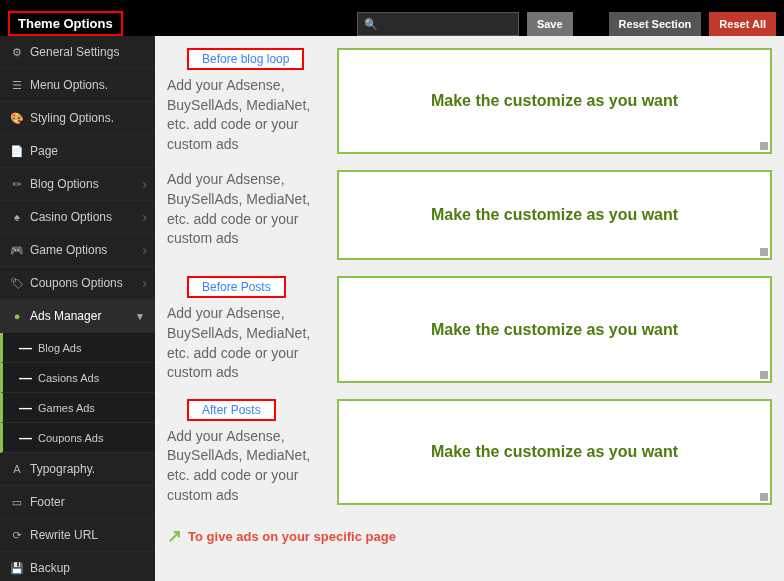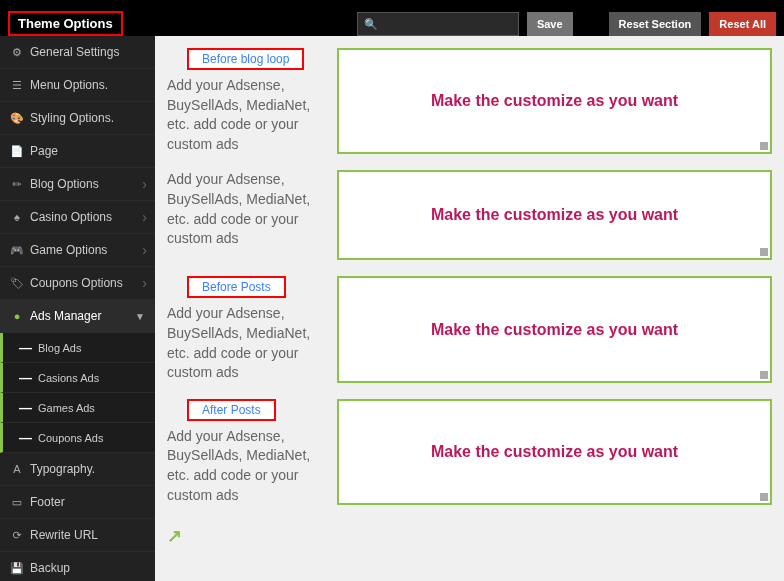--- a/index.html
+++ b/index.html
@@ -167,21 +167,21 @@
       flex: 1;
       border: 2px solid #8bc34a;
       background: #fff;
       min-height: 90px;
       display: flex;
       align-items: center;
       justify-content: center;
       position: relative;
     }
     .ad-textarea-placeholder {
-      color: #be185d;
+      color: #4d7c0f;
       font-size: 16px;
       font-weight: bold;
       text-align: left;
       padding: 10px;
     }
     .resize-handle {
       position: absolute;
       bottom: 2px;
       right: 2px;
       width: 8px;
@@ -349,16 +349,17 @@
         <div class="ad-description">Add your Adsense, BuySellAds, MediaNet, etc. add code or your custom ads</div>
       </div>
       <div class="ad-textarea-wrap">
         <div class="ad-textarea-placeholder">Make the customize as you want</div>
         <div class="resize-handle"></div>
       </div>
     </div>
 
     <div class="bottom-annotation">
       <span class="annotation-arrow">↗</span>
+      <span class="annotation-text">To give ads on your specific page</span>
     </div>
 
   </div>
 </div>
 
 </body></html>

